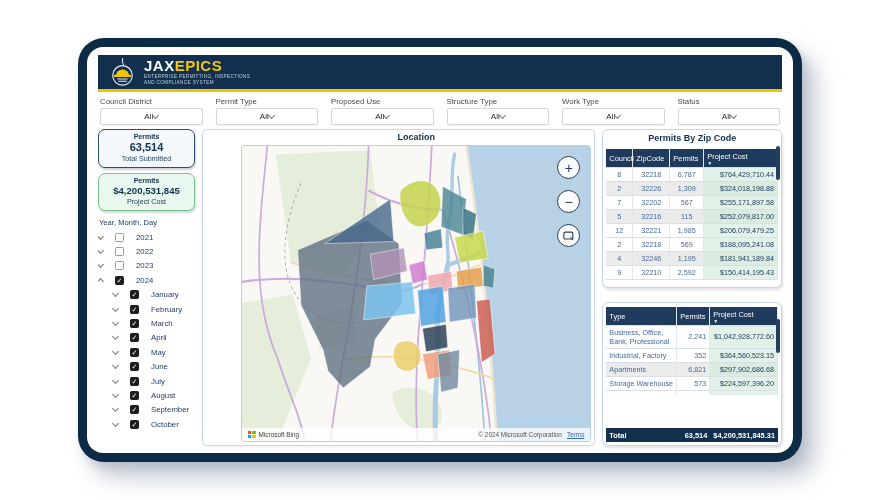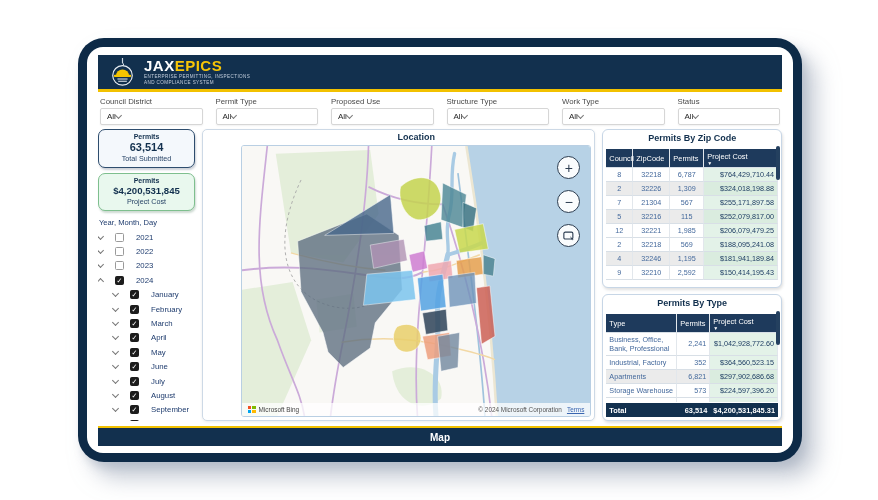--- a/index.html
+++ b/index.html
@@ -19,32 +19,32 @@
   .logo-badge { width:29px; height:29px; margin-right:7px; flex:0 0 auto; }
   .logo-text .brand { font-size:15px; font-weight:bold; letter-spacing:.5px; line-height:14px; }
   .brand .p1 { color:#ffffff; } .brand .p2 { color:#f7c506; }
   .tagline { font-size:4.6px; color:#c3cedd; letter-spacing:.4px; line-height:5.4px; margin-top:1px; }
 
   
   .filters { display:flex; gap:13px; margin:5px 2px 4px 2px; flex:0 0 auto; }
   .filter { flex:1; }
   .filter .flabel { font-size:7.8px; color:#4a4a4a; margin-bottom:2px; }
   .filter .fbox { height:17px; background:#fff; border:1px solid #d6d6d6; border-radius:2px;
-    display:flex; align-items:center; justify-content:flex-start; padding:0 6px;
+    display:flex; align-items:center; justify-content:center; padding:0 6px;
     box-shadow:0 1px 2px rgba(0,0,0,.06); }
   .filter .fval { font-size:8px; color:#252525; }
   .chev { width:5px; height:5px; border-right:1.2px solid #777; border-bottom:1.2px solid #777;
     transform:rotate(45deg); margin-top:-2px; display:inline-block; }
   .chev.up { transform:rotate(-135deg); margin-top:2px; }
 
   
   .main { flex:1; display:flex; gap:7px; min-height:0; }
   .left { flex:0 0 97px; display:flex; flex-direction:column; min-height:0; }
   .center { flex:1; min-width:0; display:flex; flex-direction:column; }
-  .right { flex:0 0 179px; display:flex; flex-direction:column; gap:6px; min-height:0; }
+  .right { flex:0 0 179px; display:flex; flex-direction:column; gap:14px; min-height:0; }
 
   
   .kpi { border-radius:7px; padding:3px 2px 4px 2px; text-align:center; margin-bottom:5px; flex:0 0 auto; }
   .kpi.blue { background:#f4f8fc; border:1.6px solid #2e4d6e; box-shadow:1px 2px 2px rgba(50,70,100,.25); }
   .kpi.green { background:#e9f8ee; border:1.6px solid #7ebf8e; box-shadow:1px 2px 2px rgba(60,110,80,.25); }
   .kpi .kt { font-size:7px; font-weight:bold; color:#12304e; }
   .kpi .kv { font-size:11px; font-weight:bold; color:#12304e; margin:1px 0; }
   .kpi.green .kv { font-size:9.6px; }
   .kpi .ks { font-size:7.2px; color:#1d3a5f; }
 
@@ -389,21 +389,21 @@
                     <div class="cell rgt costc">$764,429,710.44</div>
                   </div>
                   <div class="trow-g zip-grid alt">
                     <div class="cell ctr">2</div>
                     <div class="cell ctr">32226</div>
                     <div class="cell ctr">1,309</div>
                     <div class="cell rgt costc">$324,018,198.88</div>
                   </div>
                   <div class="trow-g zip-grid">
                     <div class="cell ctr">7</div>
-                    <div class="cell ctr">21304</div>
+                    <div class="cell ctr">32202</div>
                     <div class="cell ctr">567</div>
                     <div class="cell rgt costc">$255,171,897.58</div>
                   </div>
                   <div class="trow-g zip-grid alt">
                     <div class="cell ctr">5</div>
                     <div class="cell ctr">32216</div>
                     <div class="cell ctr">115</div>
                     <div class="cell rgt costc">$252,079,817.00</div>
                   </div>
                   <div class="trow-g zip-grid">
@@ -428,21 +428,20 @@
                     <div class="cell ctr">9</div>
                     <div class="cell ctr">32210</div>
                     <div class="cell ctr">2,592</div>
                     <div class="cell rgt costc">$150,414,195.43</div>
                   </div>
                 </div>
               </div>
             <div class="sbar"></div>
           </div>
           <div class="tcard type">
-            <div class="ttitle">Permits By Type</div>
             <div class="tbl" id="type-tbl">
                 <div class="trow-g th type-grid">
                   <div class="cell">
                     <div><span>Type</span></div>
                   </div>
                   <div class="cell">
                     <div><span>Permits</span></div>
                   </div>
                   <div class="cell">
                     <div><span>Project Cost</span><span class="sort-arrow">▼</span></div>
@@ -479,19 +478,16 @@
                     <div class="cell rgt">63,514</div>
                     <div class="cell rgt">$4,200,531,845.31</div>
                   </div>
                 </div>
               </div>
             <div class="sbar"></div>
           </div>
         </div>
       </div>
 
-      <div class="bottom-bar">
-        <span class="tab">Map</span>
-      </div>
 
     </div>
   </div>
 </div>
 
 </body></html>

